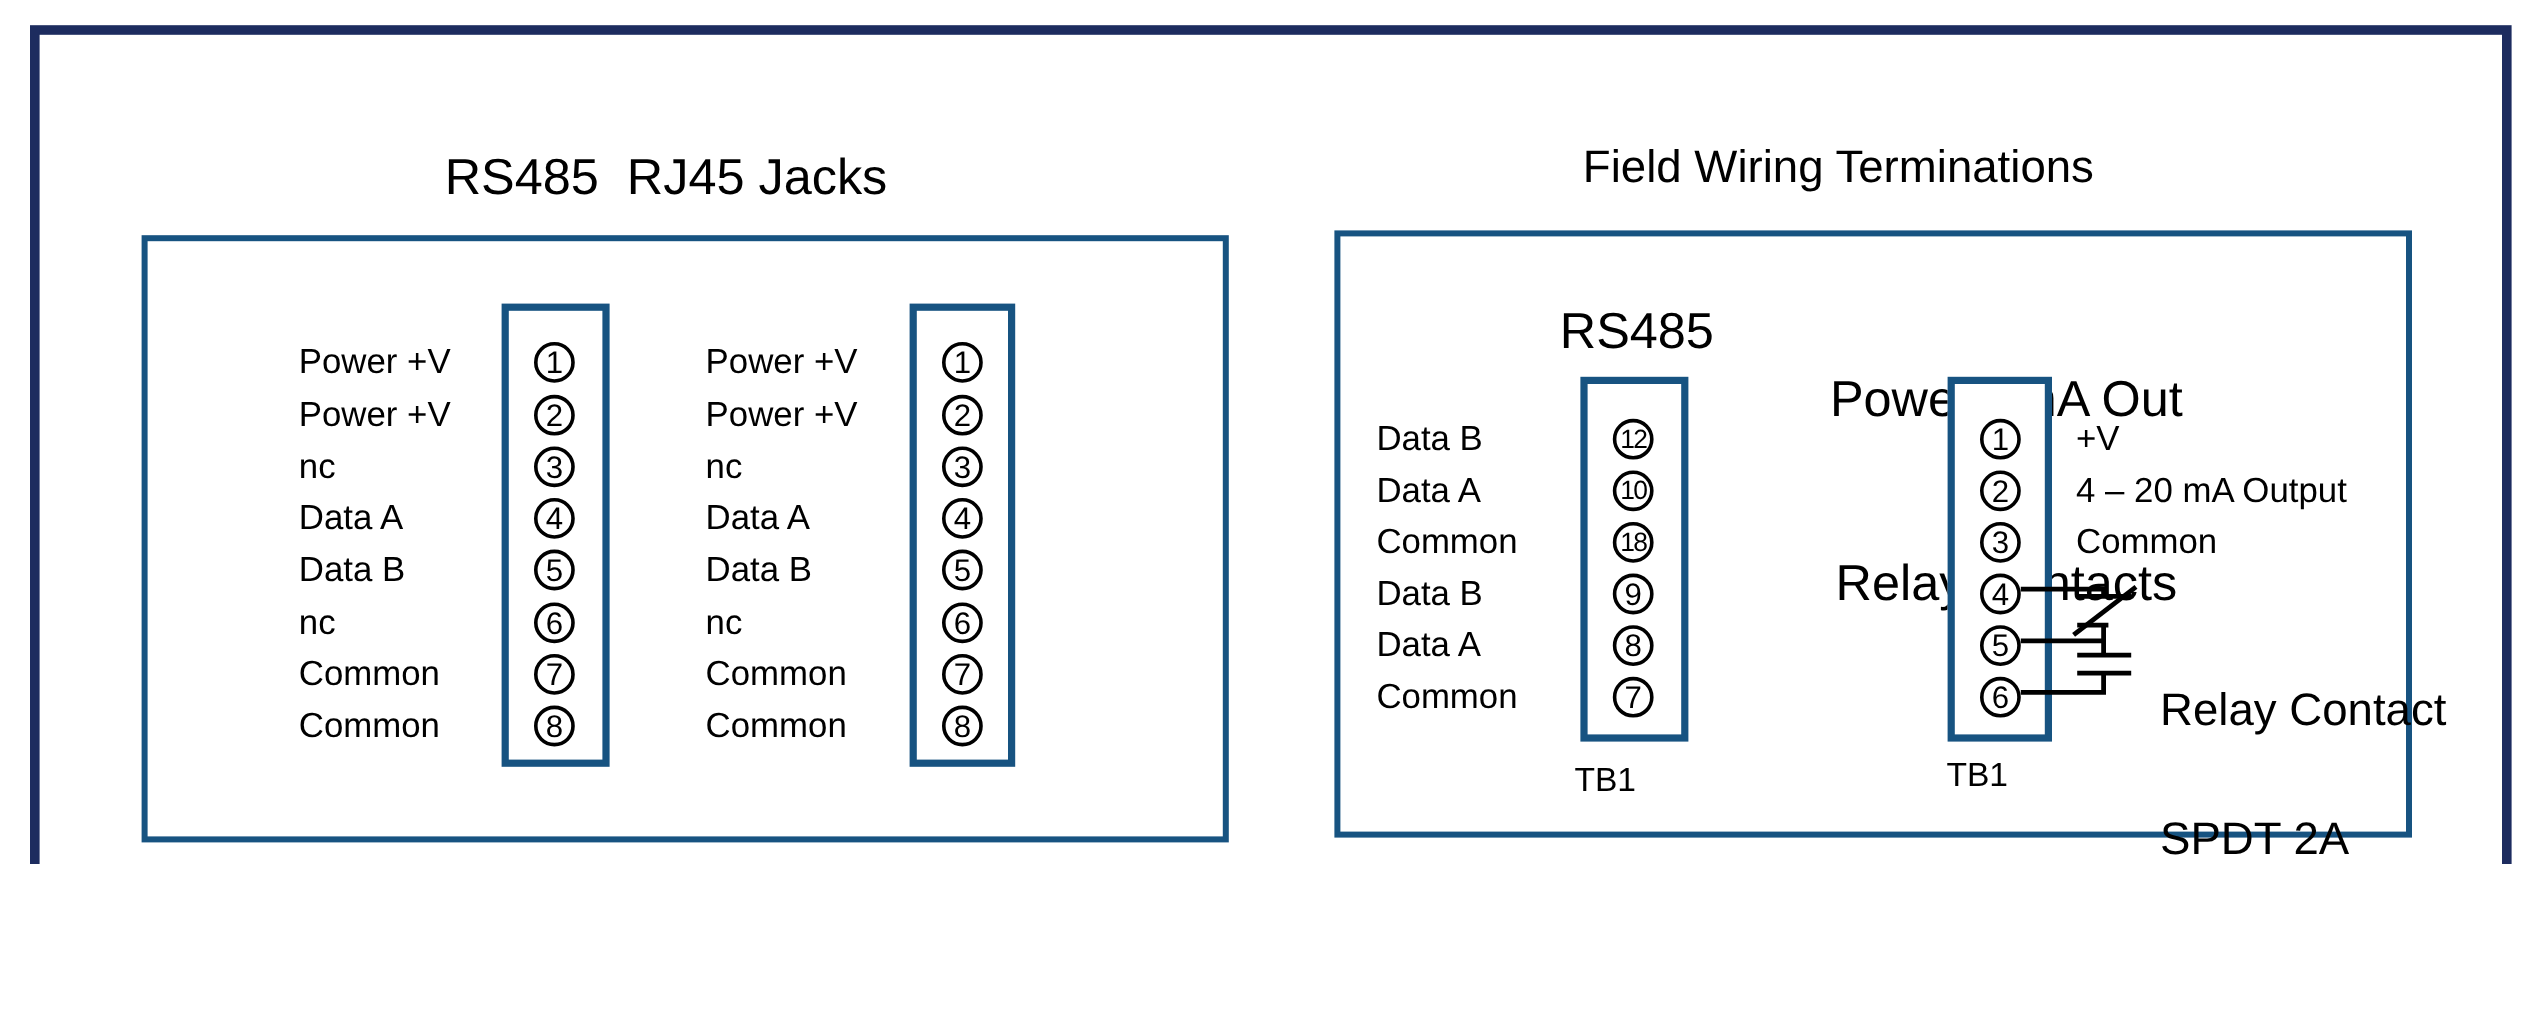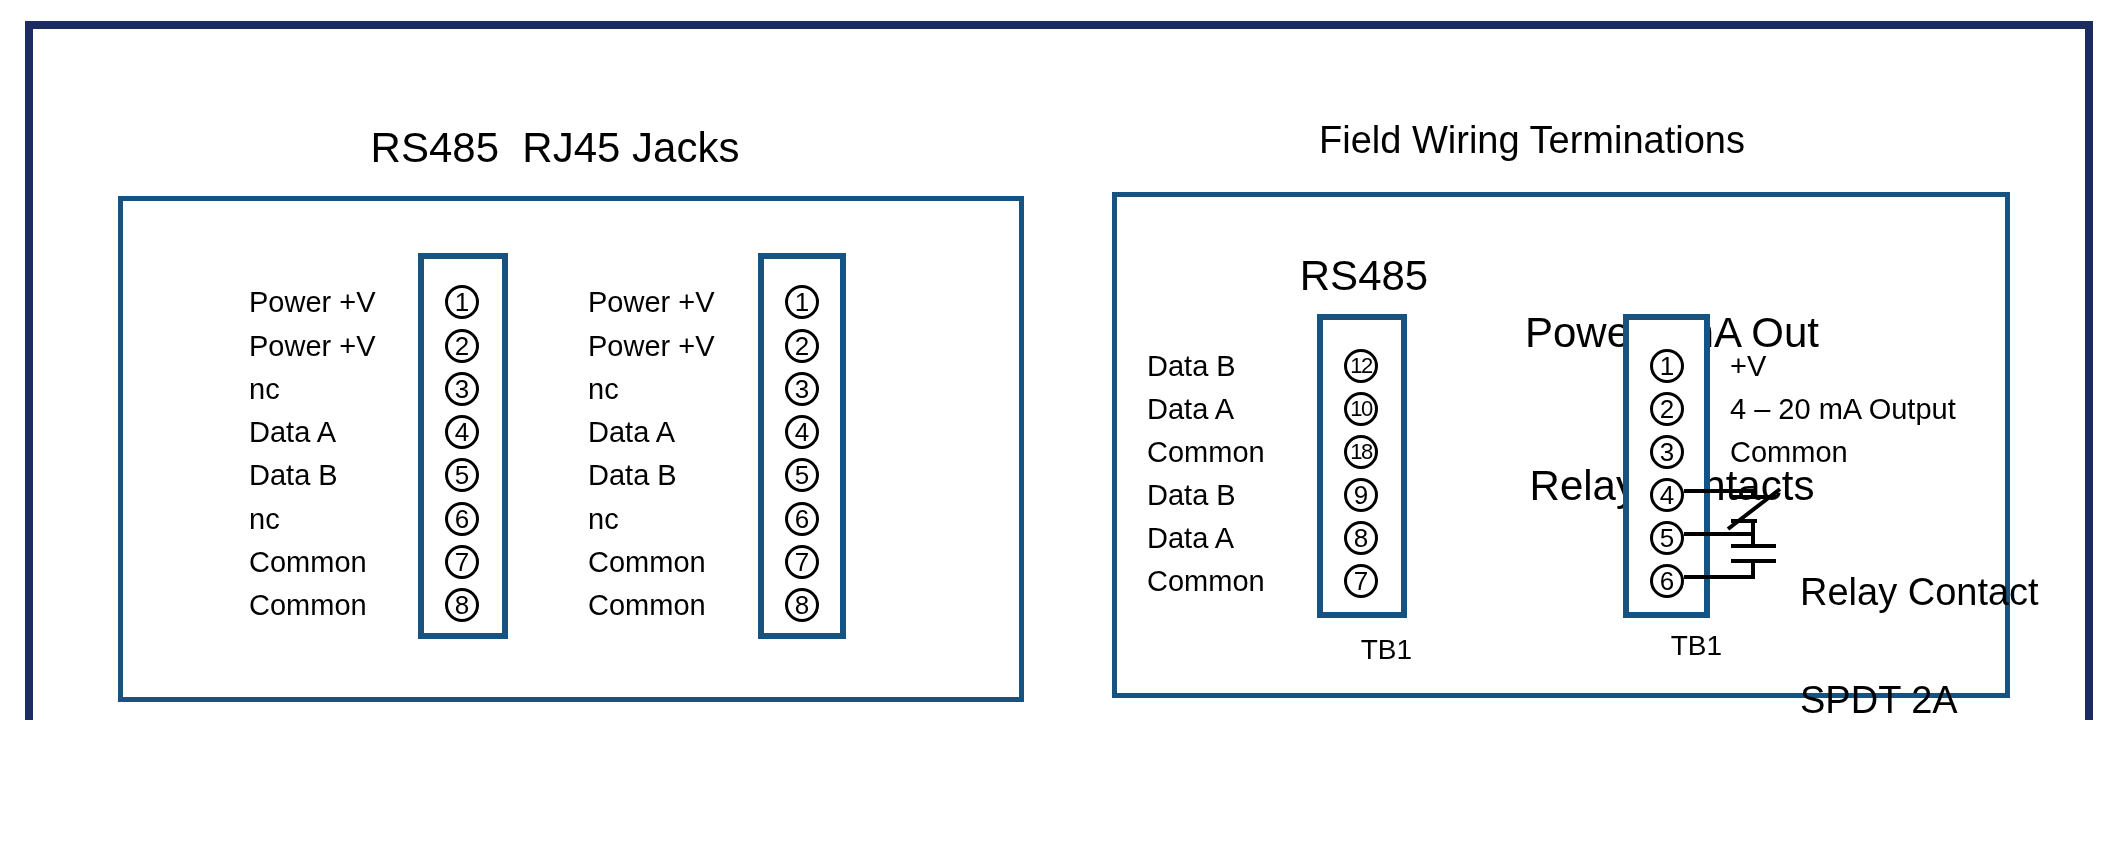--- a/index.html
+++ b/index.html
@@ -41,21 +41,21 @@
   .pin-label { font-size:29px; white-space:pre; }
 
   .pin-circle {
     width:34px; height:34px; border:3px solid #000; border-radius:50%;
     box-sizing:border-box; background:#fff;
     display:flex; align-items:center; justify-content:center;
     font-size:26px; line-height:1;
   }
   .pin-circle.two-digit { font-size:22px; letter-spacing:-1.5px; }
 
-  .tb-label { position:absolute; width:100px; text-align:right; font-size:28px; line-height:1; }
+  .tb-label { position:absolute; width:100px; text-align:left; font-size:28px; line-height:1; }
   .tb-left  { left:1312px; top:636px; }
   .tb-right { left:1622px; top:632px; }
 
   .relay-svg { position:absolute; left:1680px; top:478px; width:210px; height:112px; }
   .relay-text { position:absolute; left:1800px; top:502px; font-size:38px; line-height:36px; white-space:pre; }
 </style>
 </head>
 <body>
 
 <div class="canvas" style="--navy: #1D2C5F; --blue: #175381;">

